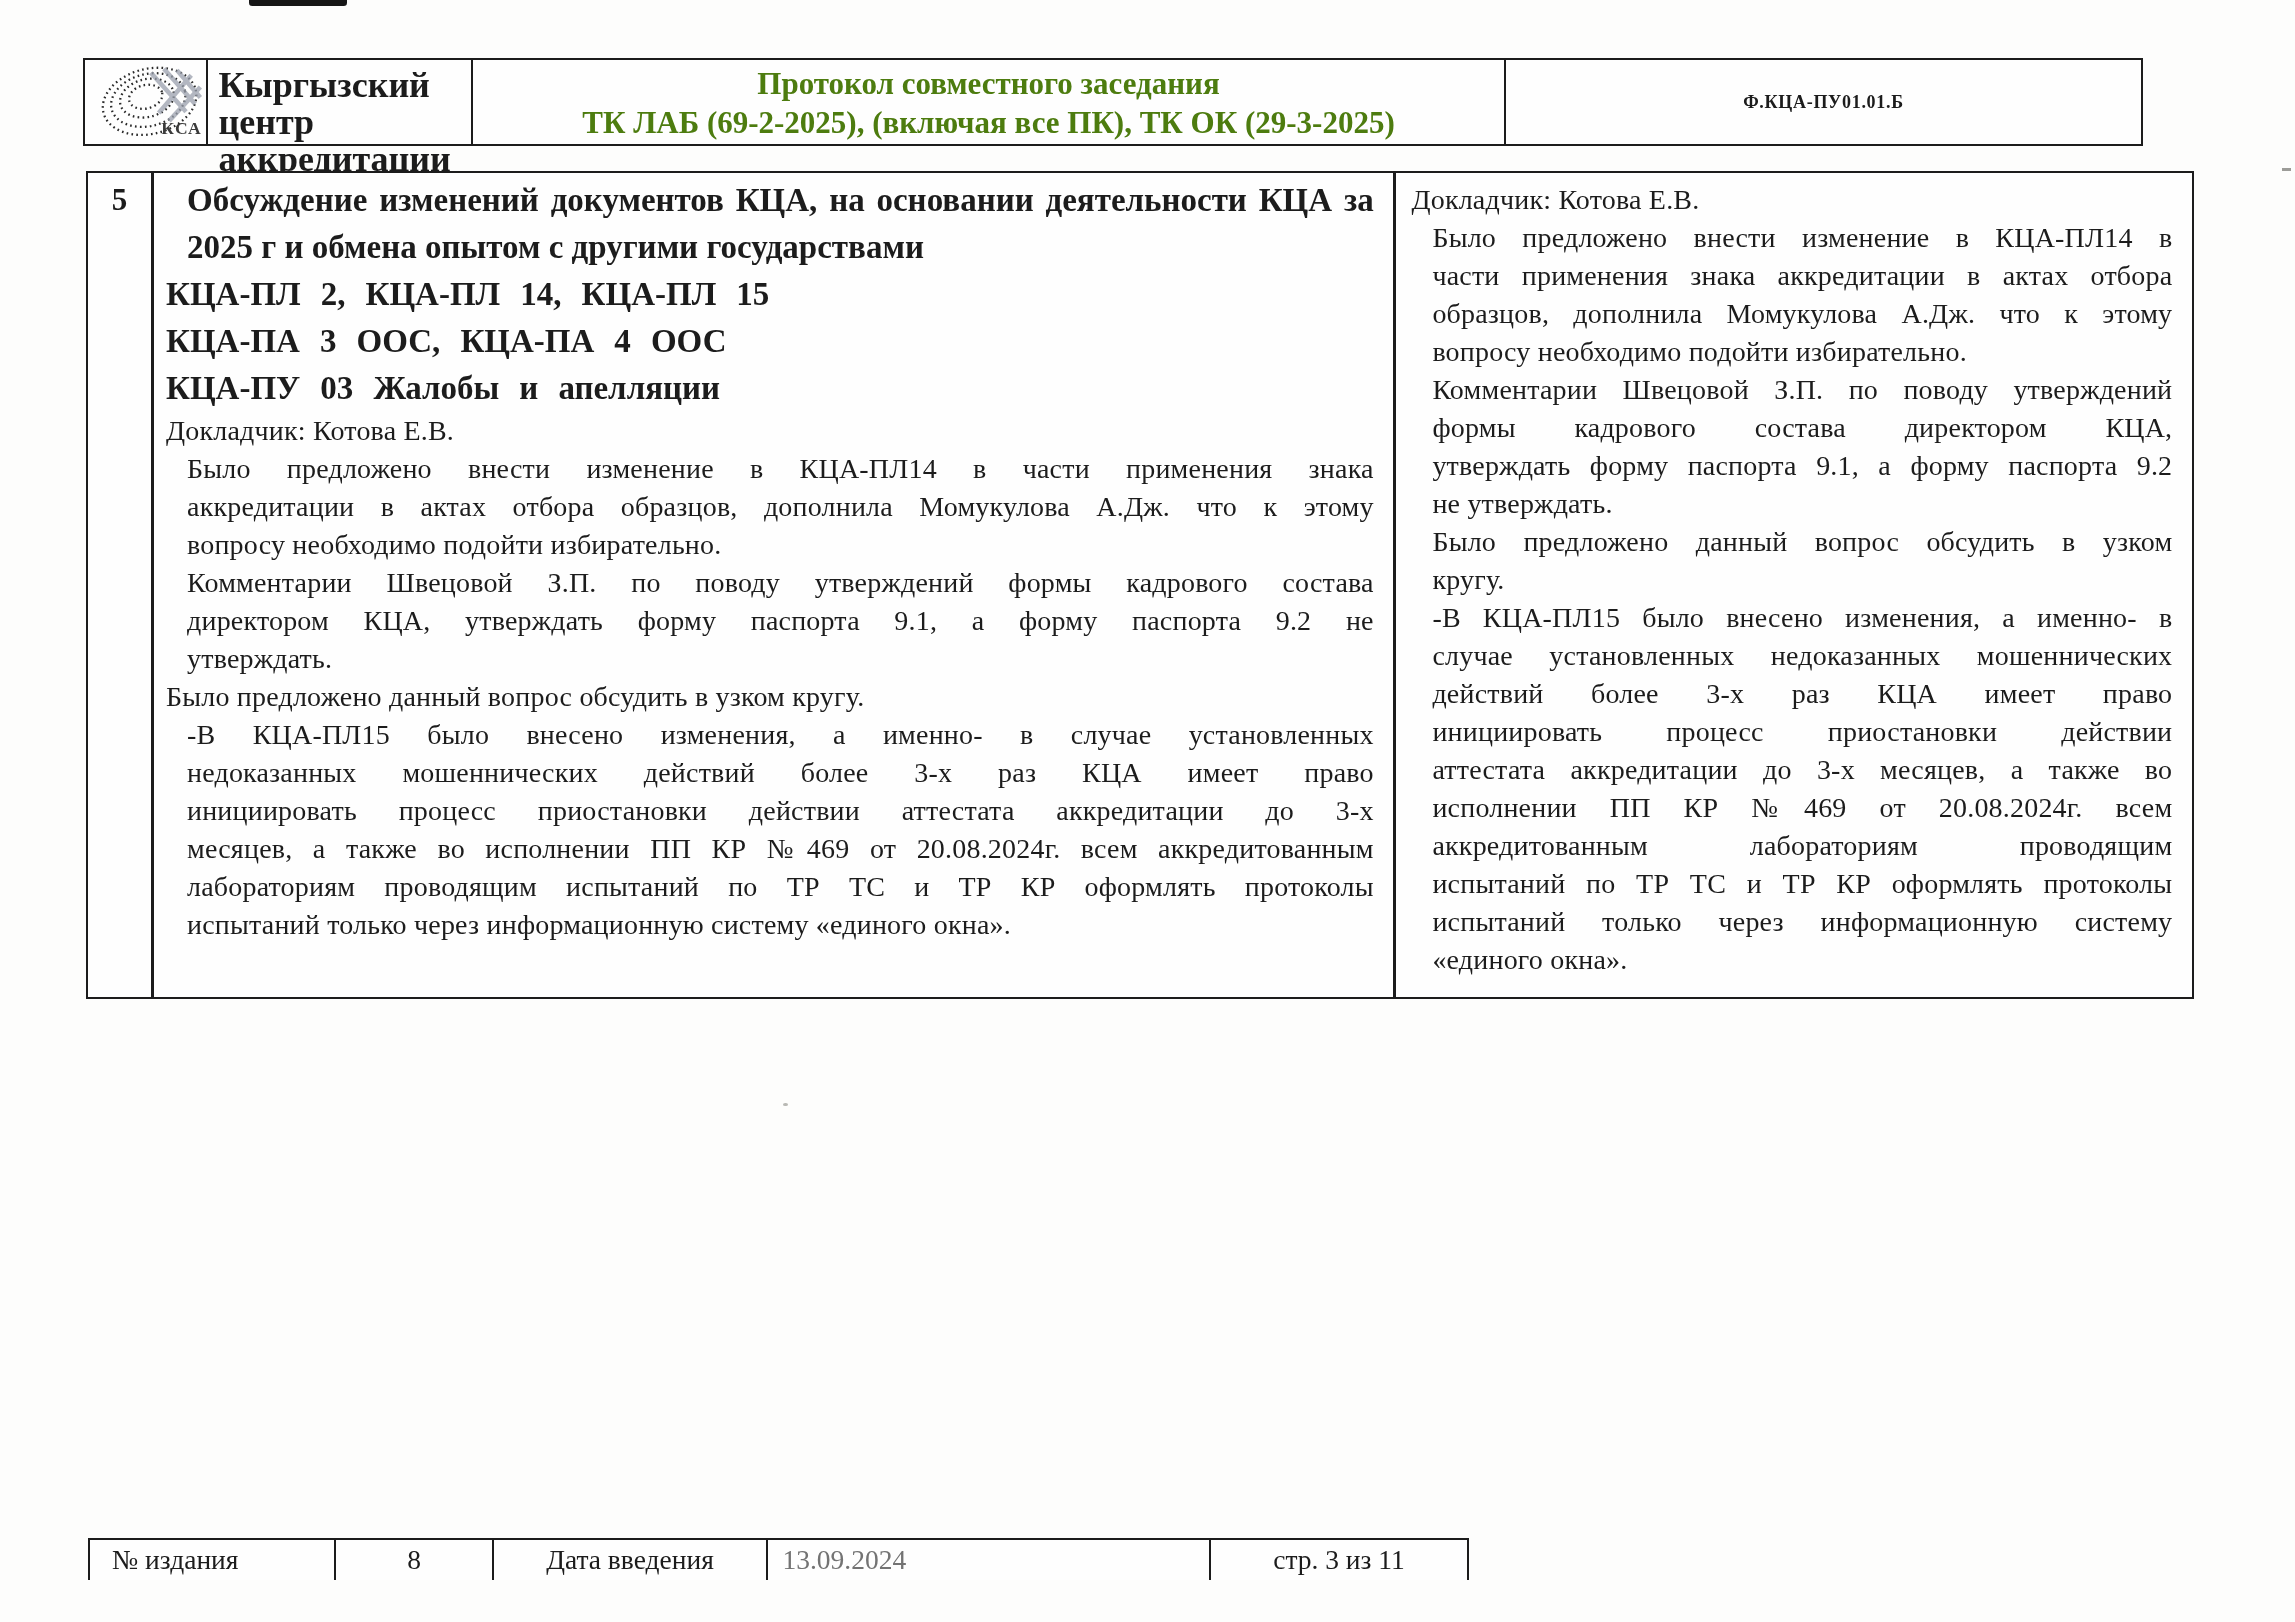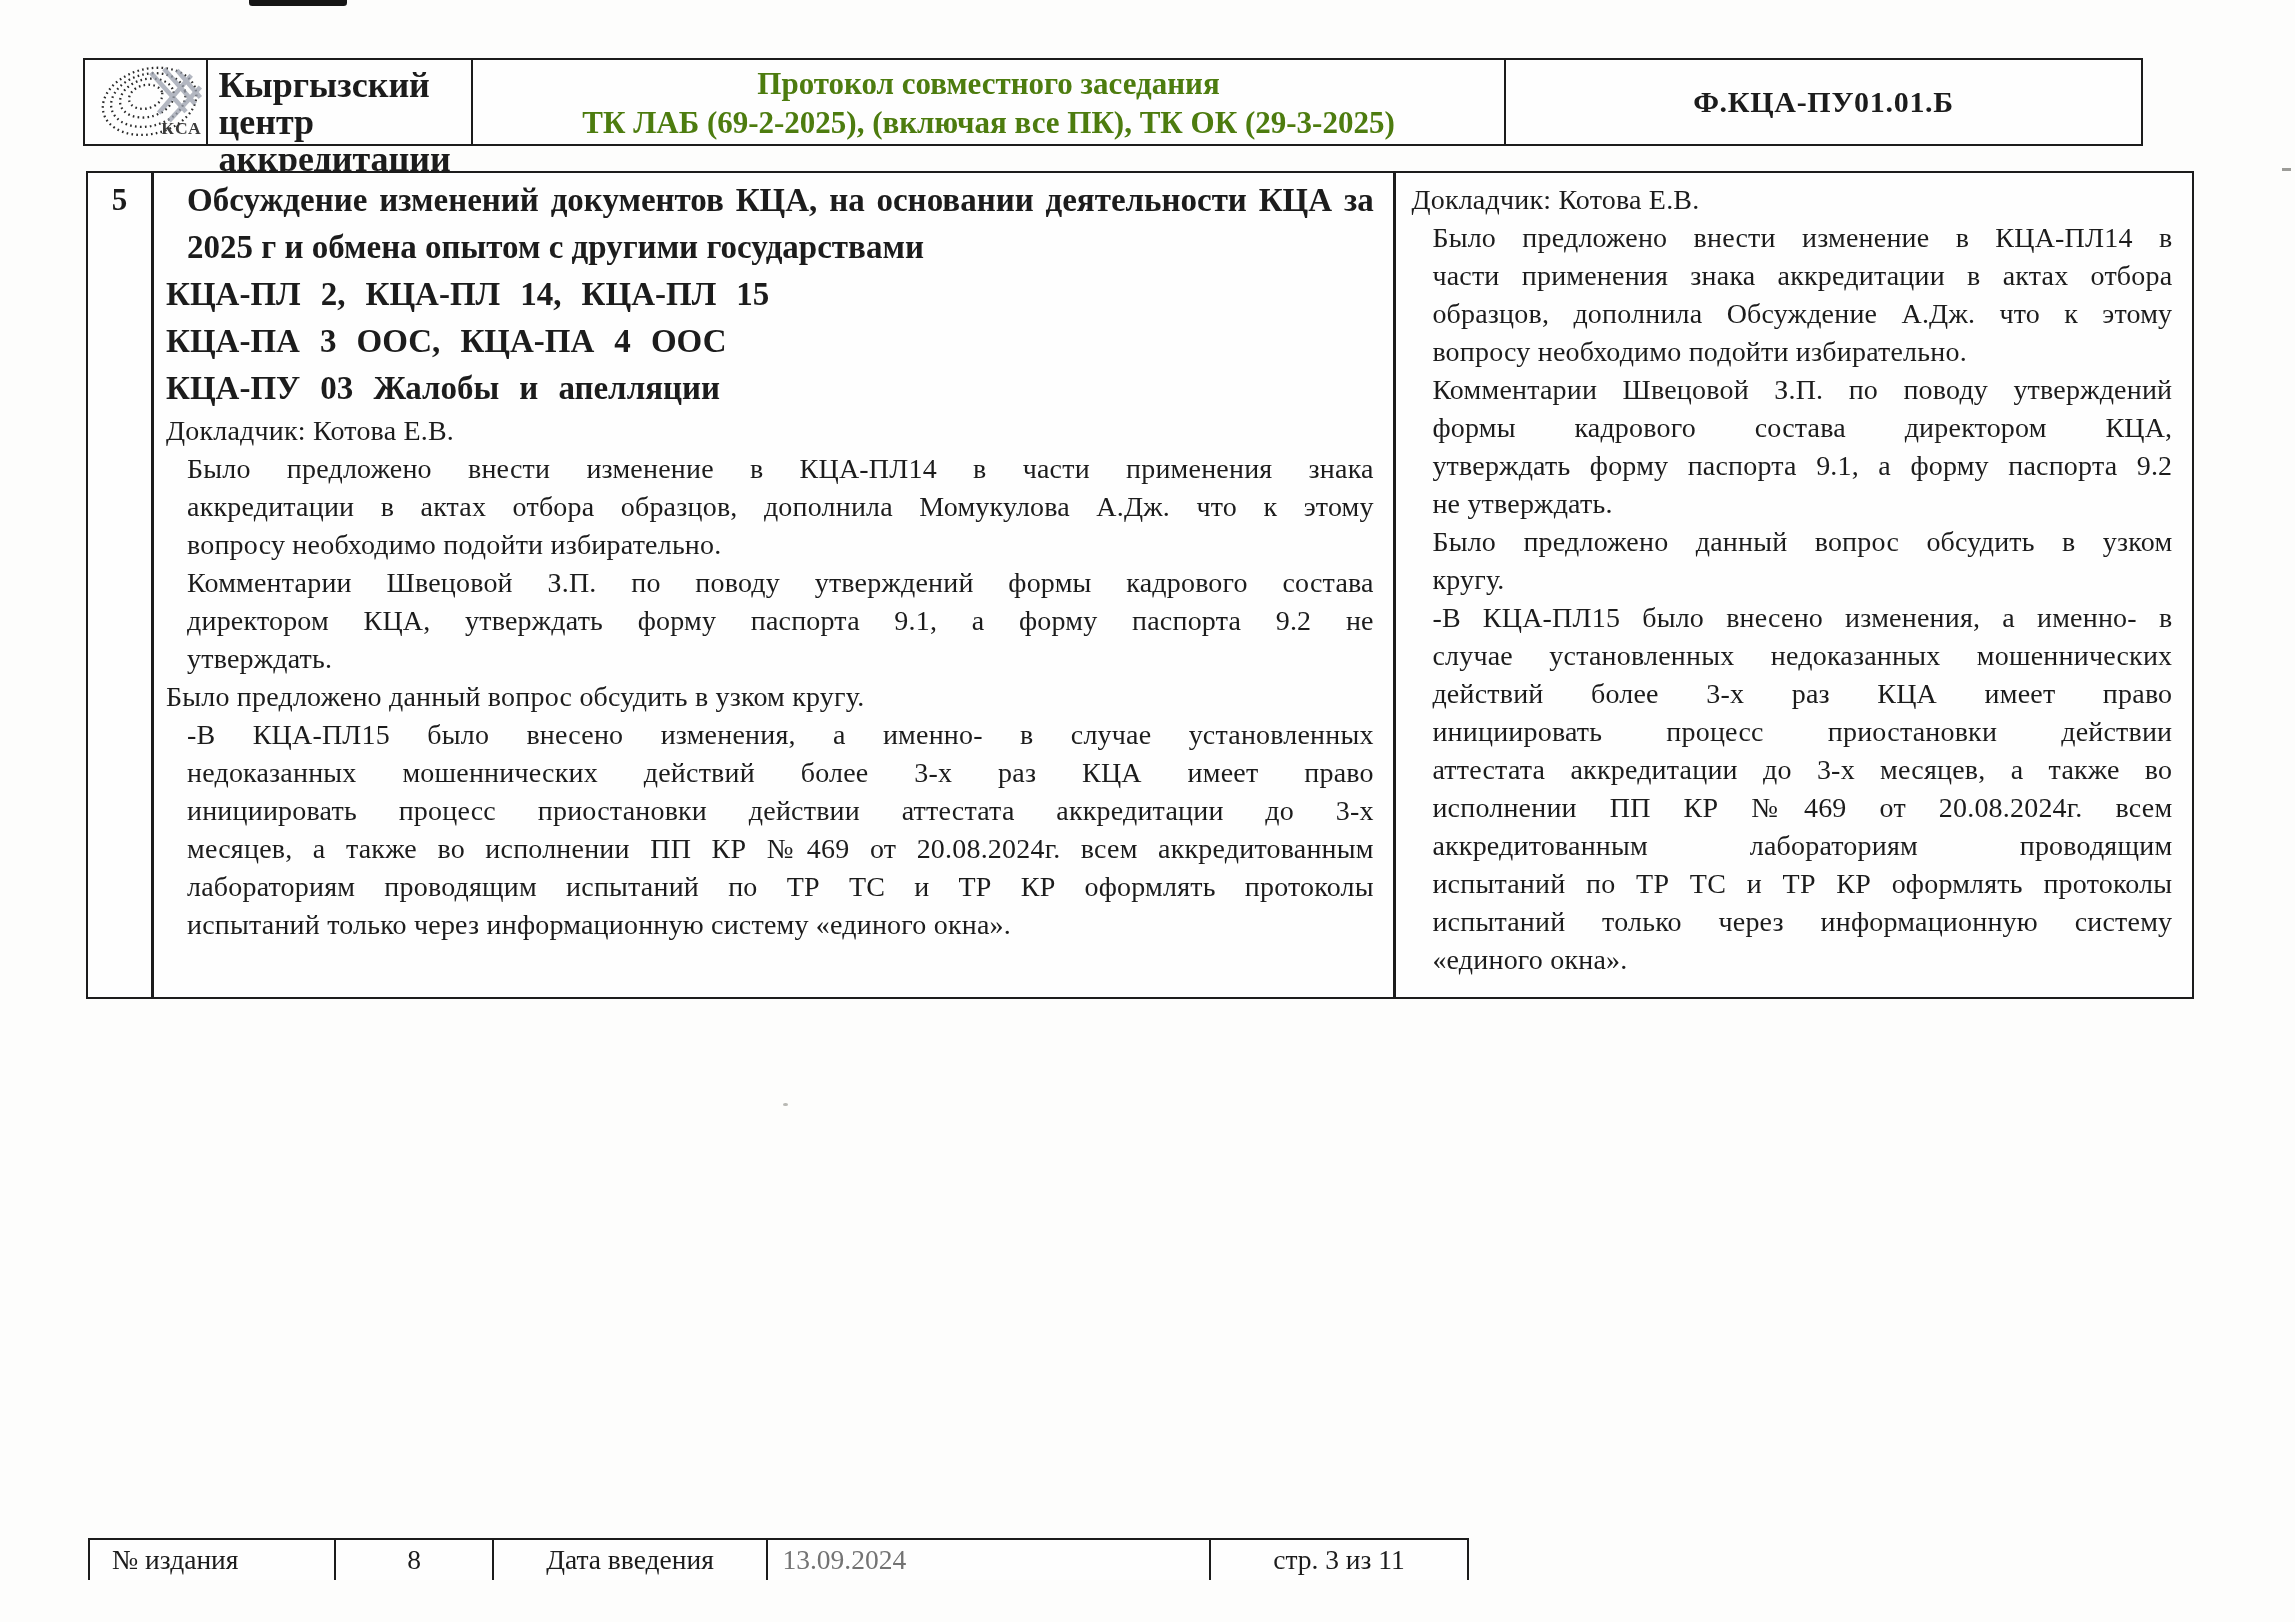--- a/index.html
+++ b/index.html
@@ -17,21 +17,21 @@
     left:83px;top:58px;width:2060px;height:88px;
     border:2.6px solid #1c1c1c;
     display:flex;box-sizing:border-box;
     background:#fefefe;
   }
   .h-cell{box-sizing:border-box;height:100%;}
   .h-cell+.h-cell{border-left:2.6px solid #1c1c1c;}
   .logo-cell{width:121px;display:flex;align-items:center;justify-content:center;}
   .name-cell{width:265px;padding:6.5px 7.9px 0 10.5px;font-weight:bold;font-size:36px;line-height:37px;}
   .title-cell{width:1033px;padding-top:3.9px;font-weight:bold;font-size:31px;line-height:39px;color:#4d7c0f;}
-  .code-cell{flex:1;display:flex;align-items:center;justify-content:center;font-weight:bold;font-size:30px;letter-spacing:0.7px;}
+  .code-cell{flex:1;display:flex;align-items:center;justify-content:center;font-weight:bold;font-size:18px;letter-spacing:0.7px;}
   
   .main-table{
     left:86px;top:171px;width:2108px;height:828px;
     border:2.6px solid #1c1c1c;box-sizing:border-box;
     background:#fefefe;
   }
   .vline{position:absolute;top:0;bottom:0;width:2.6px;background:#1c1c1c;}
   .vline-num{left:63px;}
   .vline-mid{left:1305px;}
   .num-cell{position:absolute;left:0;top:0;width:63px;text-align:center;padding-top:9.2px;font-weight:bold;font-size:31px;}
@@ -141,21 +141,21 @@
         <div class="tline">лабораториям проводящим испытаний по ТР ТС и ТР КР оформлять протоколы</div>
         <div class="tline tline-last">испытаний только через информационную систему «единого окна».</div>
       </div>
   </div>
 
   <div class="right-cell">
     <div class="body-block plain">Докладчик: Котова Е.В.</div>
     <div class="body-block just">
         <div class="tline">Было предложено внести изменение в КЦА-ПЛ14 в</div>
         <div class="tline">части применения знака аккредитации в актах отбора</div>
-        <div class="tline">образцов, дополнила Обсуждение А.Дж. что к этому</div>
+        <div class="tline">образцов, дополнила Момукулова А.Дж. что к этому</div>
         <div class="tline tline-last">вопросу необходимо подойти избирательно.</div>
       </div>
     <div class="body-block just">
         <div class="tline">Комментарии Швецовой З.П. по поводу утверждений</div>
         <div class="tline">формы кадрового состава директором КЦА,</div>
         <div class="tline">утверждать форму паспорта 9.1, а форму паспорта 9.2</div>
         <div class="tline tline-last">не утверждать.</div>
       </div>
     <div class="body-block just">
         <div class="tline">Было предложено данный вопрос обсудить в узком</div>

